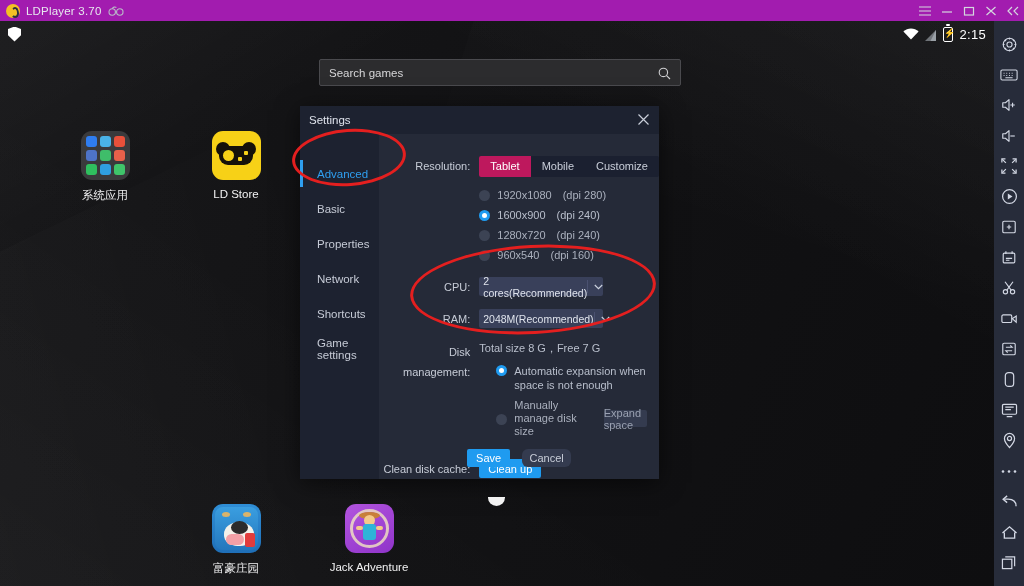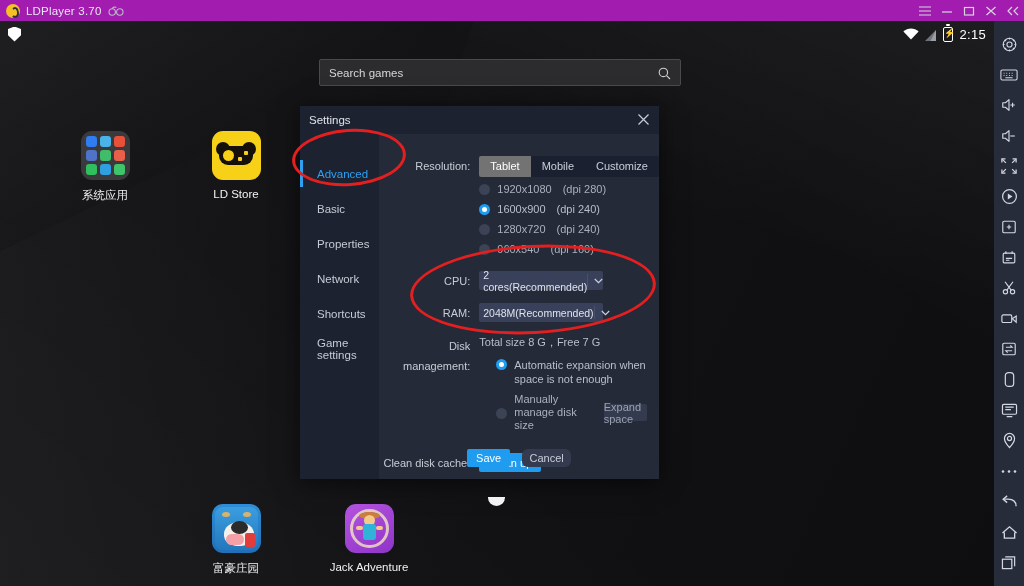--- a/index.html
+++ b/index.html
@@ -172,23 +172,23 @@
   .row-label {
     width: 100px; text-align: right; padding-right: 9px; color: #c7ccd7;
     font-size: 11px; line-height: 20px; flex: none;
   }
   .seg {
     display: inline-flex; background: #1b2030; border-radius: 2px; overflow: hidden;
   }
   .seg div {
     padding: 4px 11px; color: #c9ced9; font-size: 11px; line-height: 13px;
   }
-  .seg div.on { background: #737373; color: #fff; }
-
-  .radio-list { margin-top: 6px; }
+  .seg div.on { background: #be185d; color: #fff; }
+
+  .radio-list { margin-top: 12px; }
   .radio-line { display: flex; align-items: flex-start; margin-bottom: 7px; }
   .radio {
     width: 11px; height: 11px; border-radius: 50%; background: #3c4354;
     flex: none; margin-top: 1px; margin-right: 7px; position: relative;
   }
   .radio.on { background: #1f9bf0; }
   .radio.on::after {
     content:""; position:absolute; left:3px; top:3px; width:5px; height:5px;
     border-radius:50%; background:#fff;
   }

